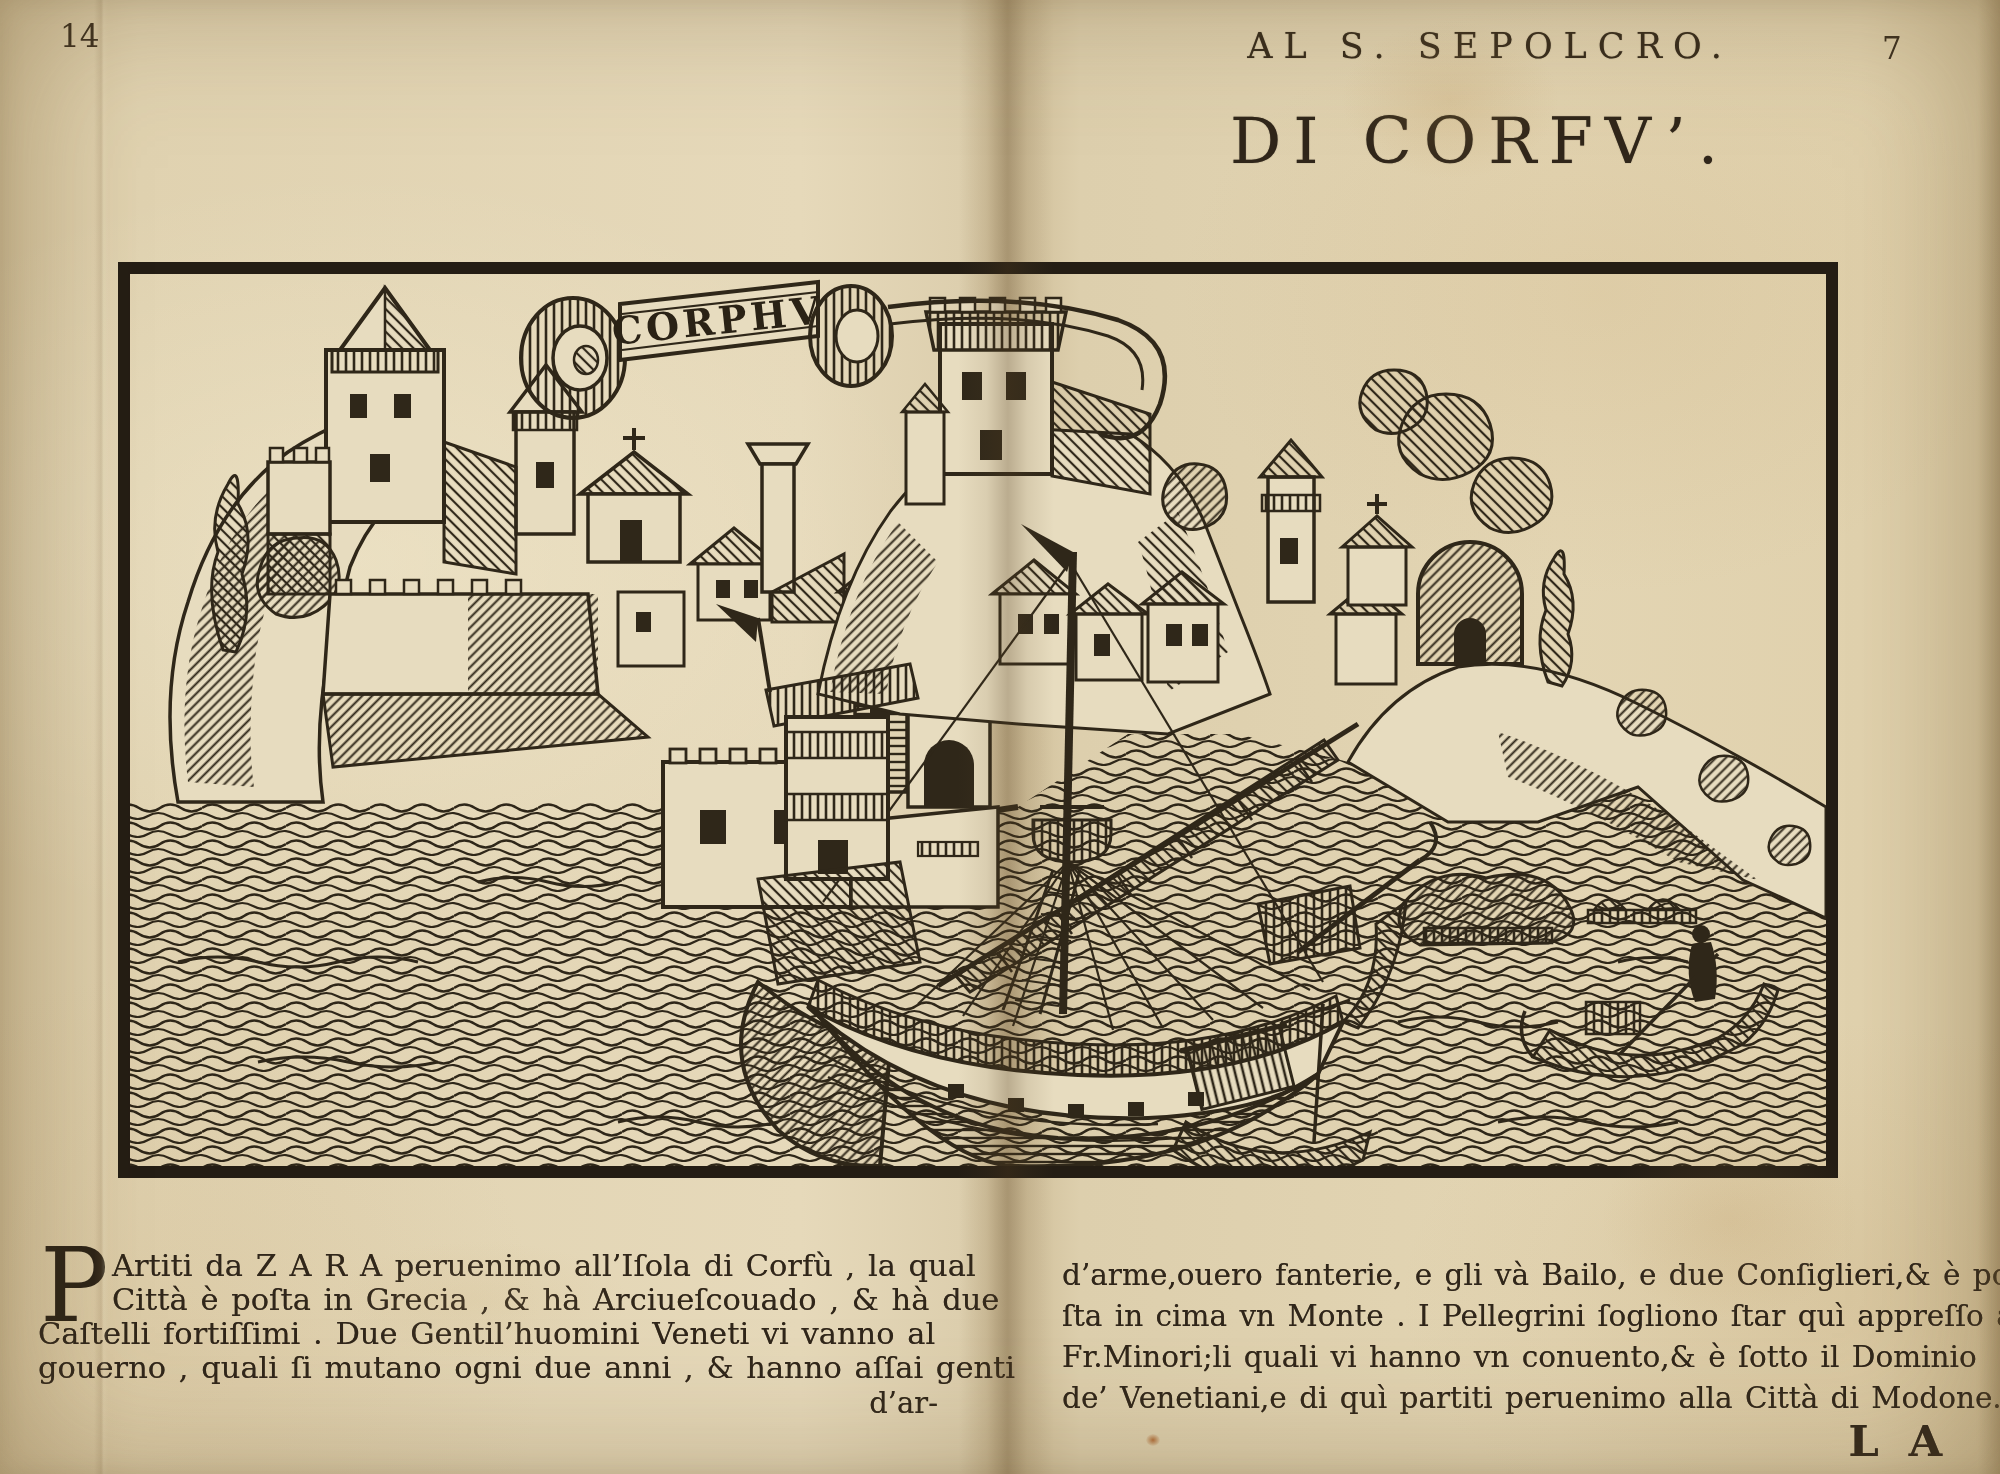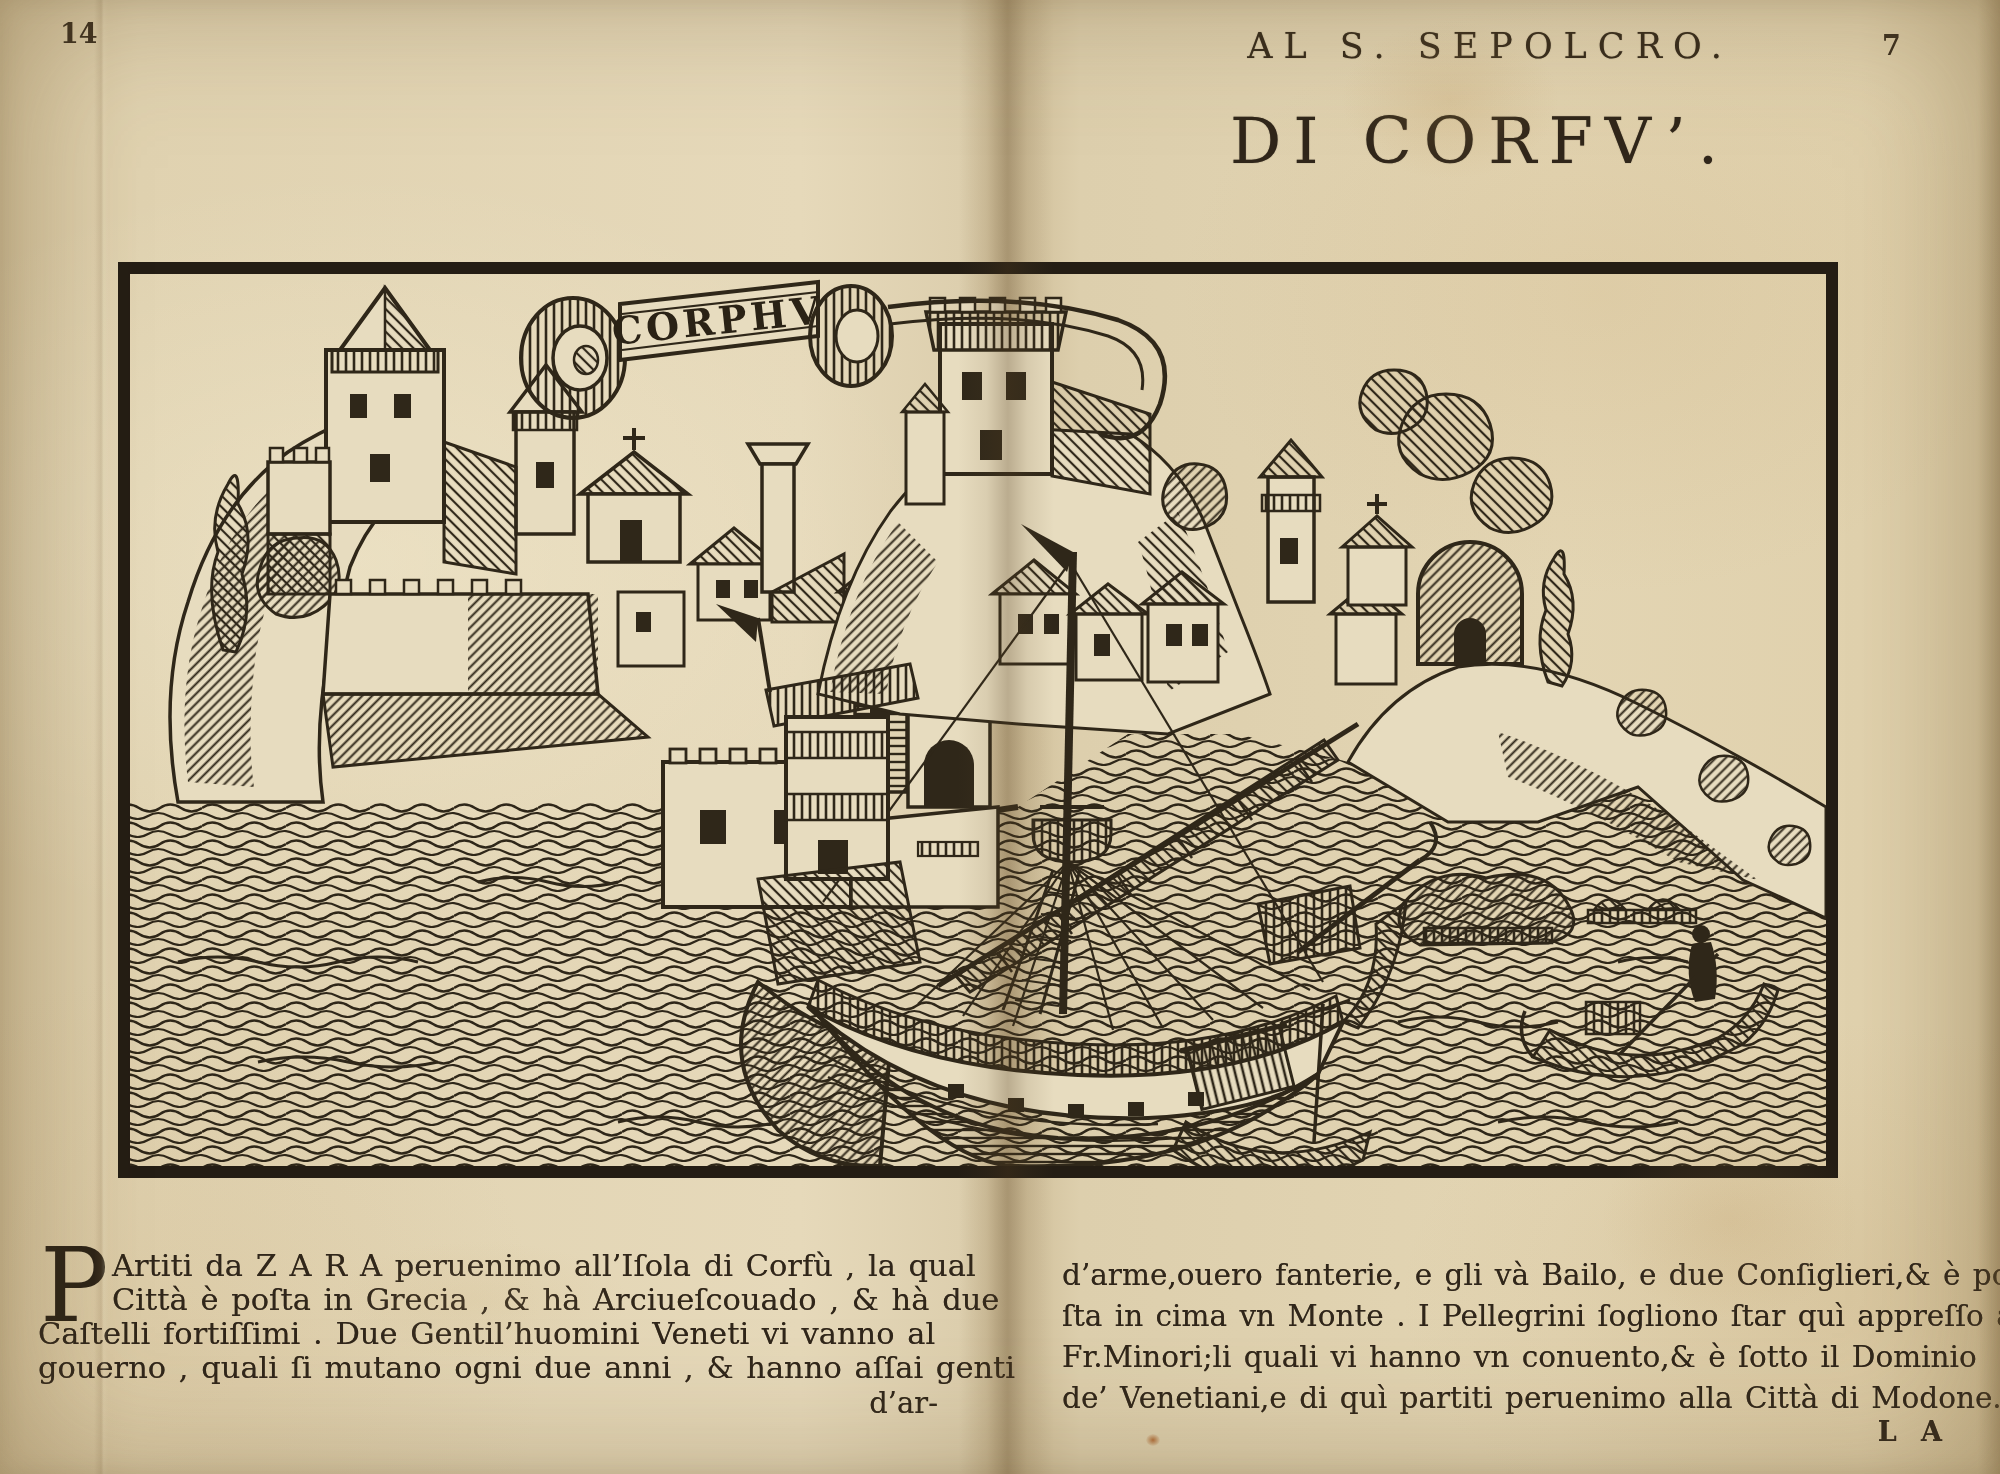--- a/index.html
+++ b/index.html
@@ -12,28 +12,28 @@
       radial-gradient(ellipse 700px 500px at 80% 20%, rgba(201,170,118,.20), transparent 60%),
       radial-gradient(ellipse 800px 500px at 92% 88%, rgba(188,158,108,.22), transparent 55%),
       radial-gradient(ellipse 700px 700px at 8% 92%, rgba(196,168,120,.18), transparent 55%),
       linear-gradient(90deg,#d3c29c 0%,#e0d2b0 7%,#e6d9ba 40%,#ddcfae 48%,#cdbb95 50.3%,#ddcfad 54%,#e3d5b3 78%,#e0d1ad 93%,#d2c19a 100%);
   }
   #photo::after{content:"";position:absolute;inset:0;pointer-events:none;
     box-shadow:inset 0 0 140px rgba(110,86,48,.38), inset 0 0 24px rgba(110,86,48,.18);}
   .abs{position:absolute;white-space:nowrap;}
   .head{font-size:37px;letter-spacing:36px;color:#352a1b;text-shadow:0 0 1px rgba(53,42,27,.5);}
   .head2{font-size:35px;letter-spacing:11px;color:#352a1b;text-shadow:0 0 1px rgba(53,42,27,.5);}
-  .pageno{font-size:27px;color:#3a2e1e;font-weight:bold;}
+  .pageno{font-size:31px;color:#3a2e1e;}
   .title{font-size:66px;letter-spacing:30px;color:#30261a;text-shadow:0 0 1px rgba(48,38,26,.55);}
   .title2{font-size:64px;letter-spacing:12px;}
   .bodyline{font-size:30.5px;word-spacing:3px;color:#30261a;text-shadow:0 0 .6px rgba(48,38,26,.6);}
   .bodyline.r{font-size:29.5px;}
   .dropcap{font-size:102px;line-height:.78;color:#2c2316;}
   .catch{font-size:29px;text-align:right;}
-  .sig{font-size:27px;letter-spacing:6px;text-align:right;font-weight:bold;}
+  .sig{font-size:43px;letter-spacing:6px;text-align:right;font-weight:bold;}
   .gutter{left:958px;top:0;width:96px;height:1474px;pointer-events:none;
     background:linear-gradient(90deg,transparent 0%,rgba(100,78,44,.10) 30%,rgba(84,62,32,.30) 52%,rgba(100,78,44,.12) 72%,transparent 100%);}
   .crease-l{left:94px;top:0;width:14px;height:1474px;pointer-events:none;
     background:linear-gradient(90deg,transparent,rgba(120,95,60,.16) 50%,rgba(235,225,195,.18) 70%,transparent);}
   .edge-r{left:1978px;top:0;width:22px;height:1474px;pointer-events:none;
     background:linear-gradient(90deg,transparent,rgba(110,86,48,.28));}
   .stain{pointer-events:none;border-radius:50%;}
   .s1{left:1340px;top:20px;width:220px;height:160px;background:radial-gradient(ellipse,rgba(186,146,84,.20),transparent 70%);}
   .s2{left:1600px;top:1120px;width:260px;height:200px;background:radial-gradient(ellipse,rgba(180,140,82,.16),transparent 70%);}
   .s3{left:1146px;top:1434px;width:14px;height:12px;background:radial-gradient(ellipse,rgba(170,94,38,.85),rgba(170,94,38,0) 75%);}

